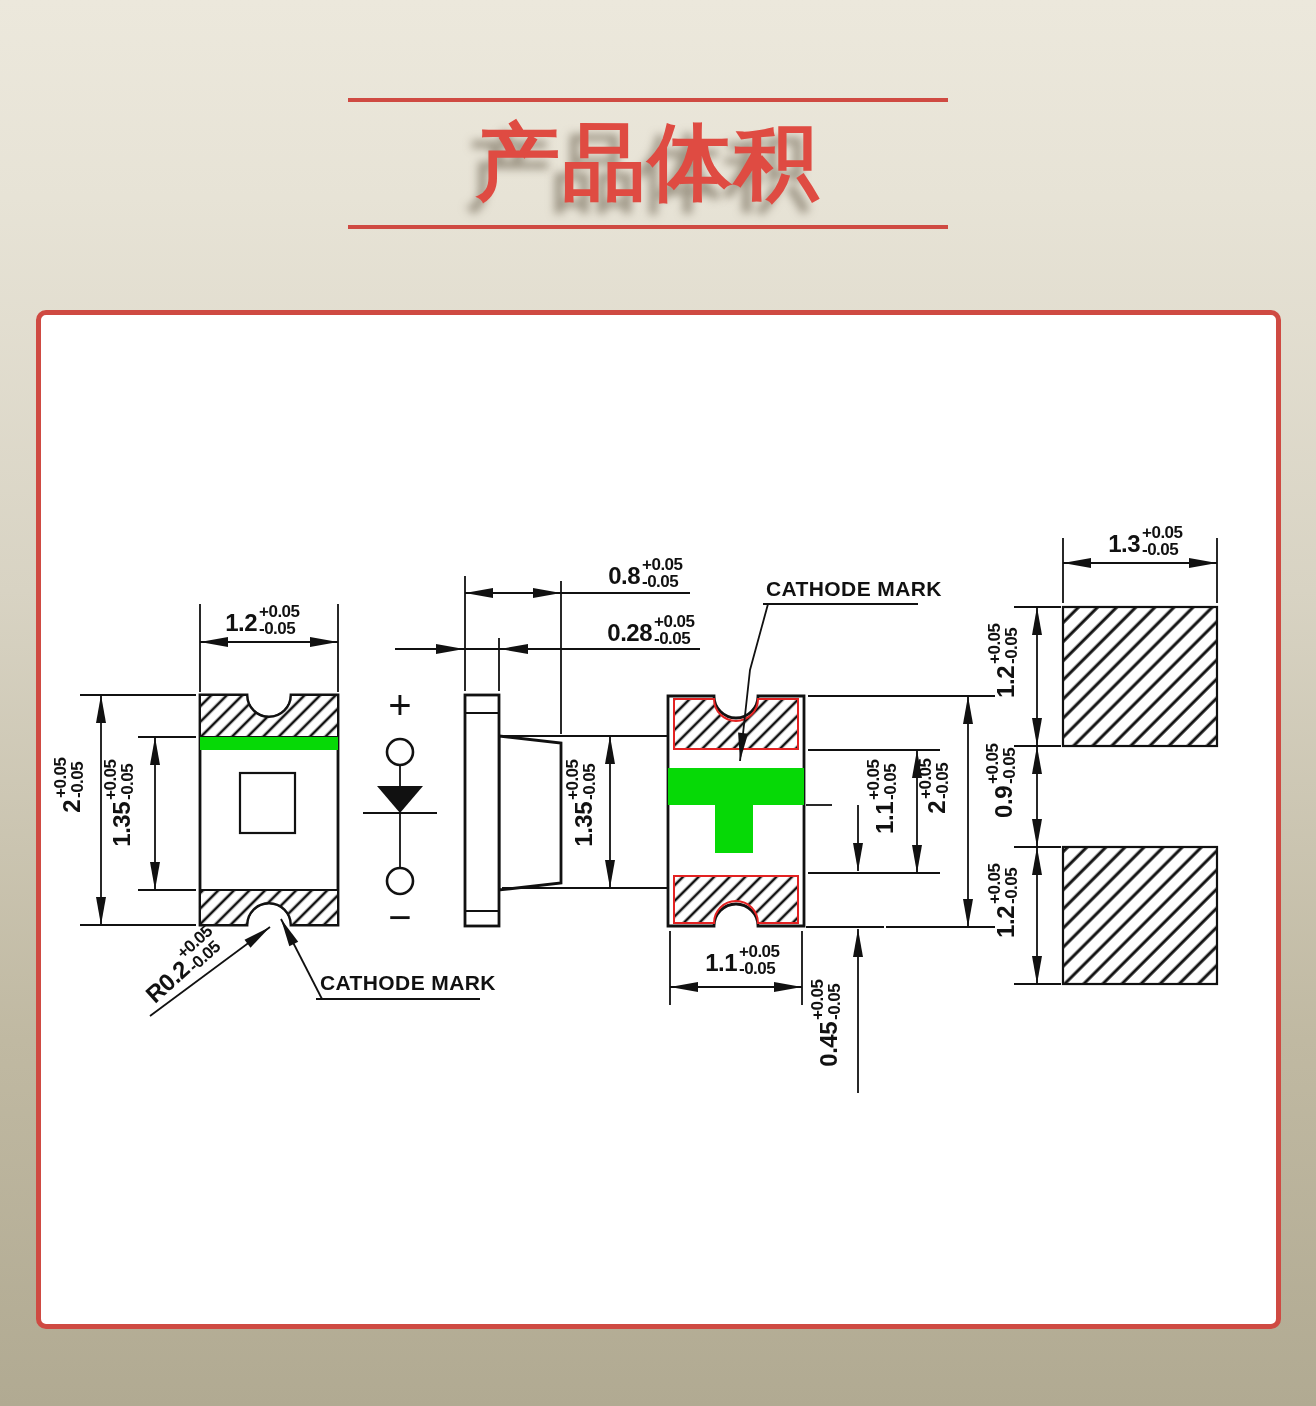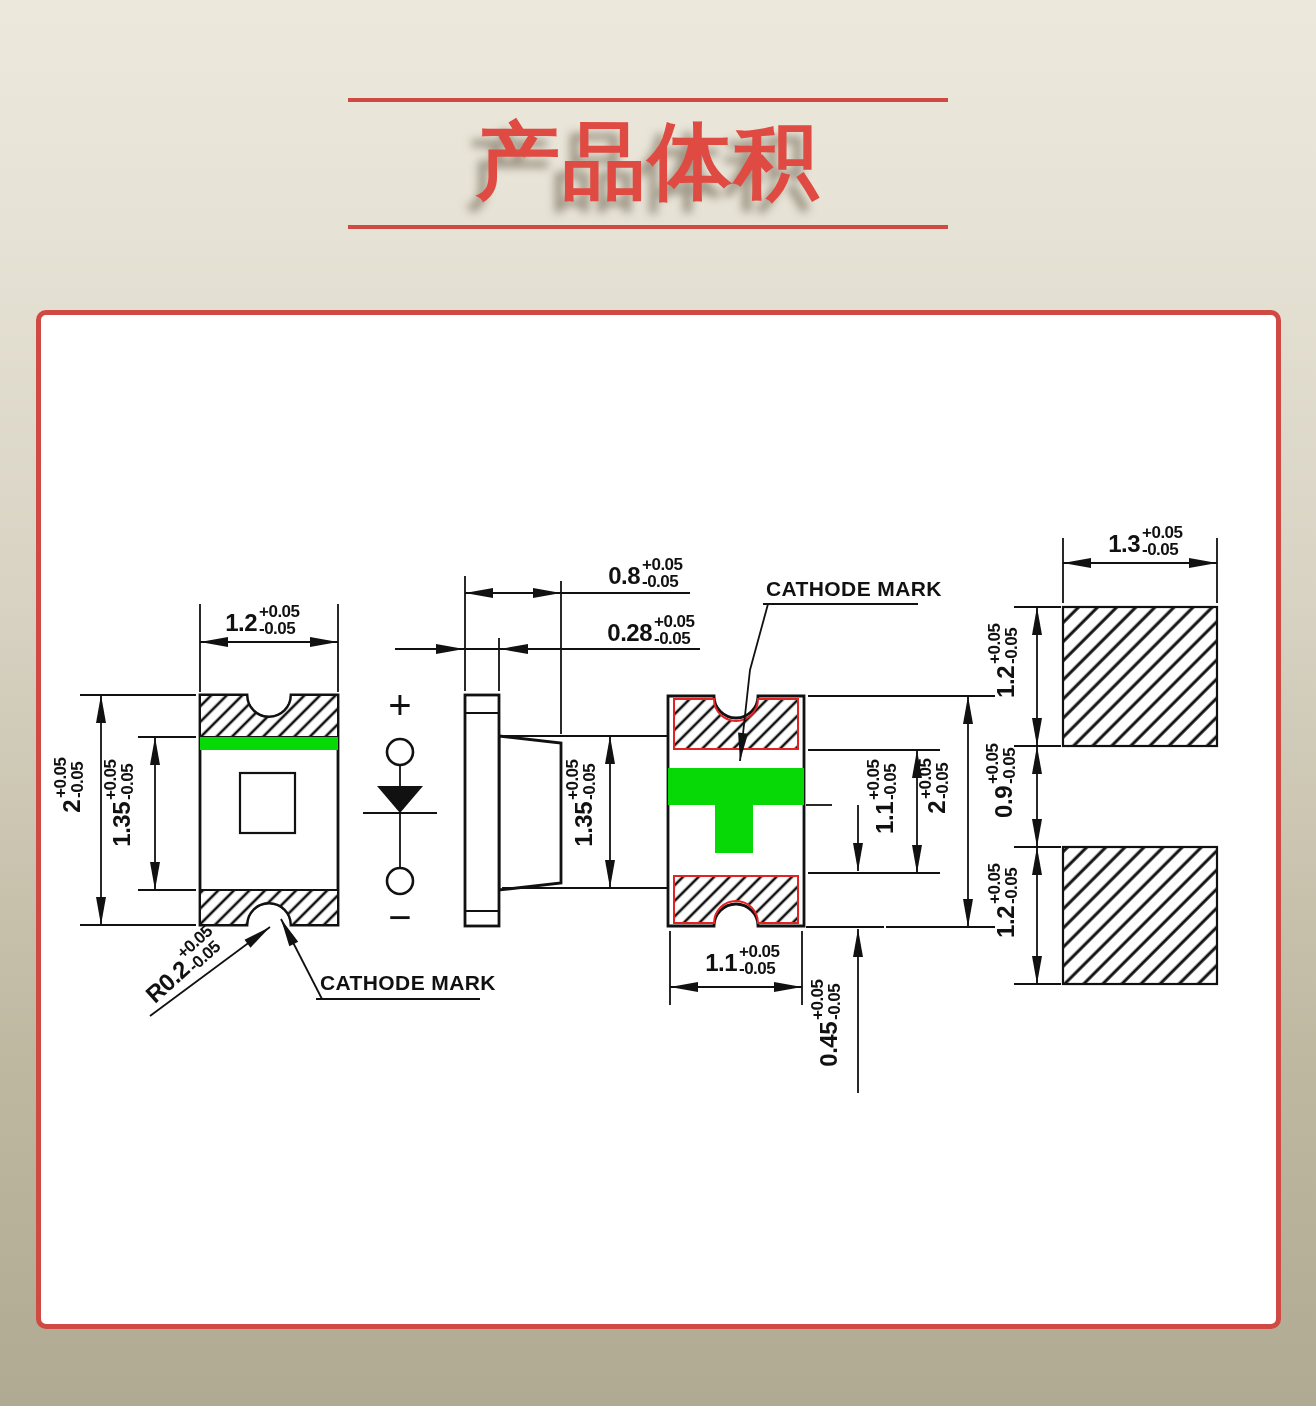--- a/index.html
+++ b/index.html
@@ -7,21 +7,21 @@
     width:1316px;height:1406px;position:relative;overflow:hidden;
     background:linear-gradient(180deg,#ece8dc 0%,#e7e3d6 14%,#d8d3c3 42%,#c0b9a2 74%,#b1aa92 100%);
     font-family:"Liberation Sans",sans-serif;
   }
   .title-block{position:absolute;left:348px;top:98px;width:600px;height:131px;
     border-top:4px solid #cf4a42;border-bottom:4px solid #cf4a42;box-sizing:border-box;}
   .title-text{
     margin-top:14px;text-align:center;font-size:84px;font-weight:bold;line-height:1.1;
     color:#df4b42;letter-spacing:2px;
     text-shadow:-10px 11px 9px rgba(106,97,79,0.6);
-    font-family:Liberation Serif, serif;
+    font-family:Liberation Sans, sans-serif;
   }
   .drawing-box{position:absolute;left:36px;top:310px;width:1245px;height:1019px;
     border:5px solid #cf4a42;border-radius:10px;background:#ffffff;box-sizing:border-box;}
   .drawing-box svg{display:block;width:100%;height:100%;}
   
   .outline{stroke:#111;stroke-width:2.8;fill:#fff;}
   .band{stroke:#111;stroke-width:2;}
   .band-red{stroke:#e32222;stroke-width:2;}
   .pad{stroke:#111;stroke-width:2.2;}
   .dim{stroke:#111;stroke-width:1.8;fill:none;}

